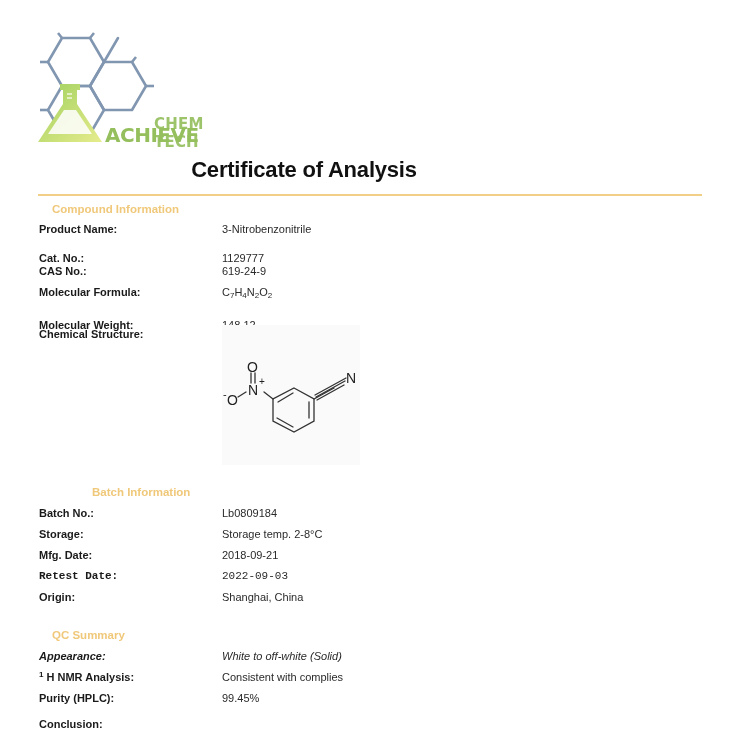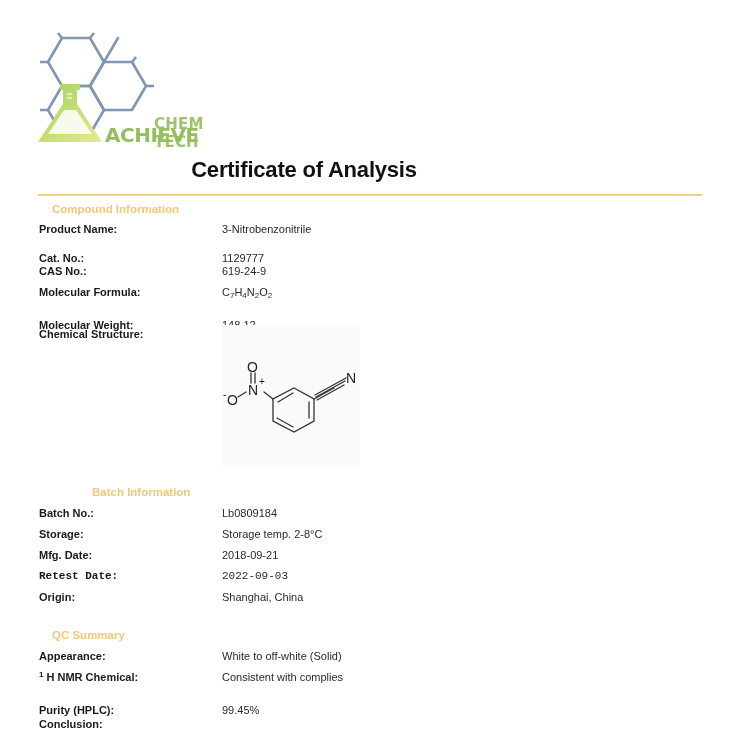--- a/index.html
+++ b/index.html
@@ -162,27 +162,27 @@
   <span class="label">Retest Date:</span>
   <span class="value">2022-09-03</span>
 </div>
 <div class="row" style="top:591px;">
   <span class="label">Origin:</span>
   <span class="value">Shanghai, China</span>
 </div>
 
 <div class="section-head" style="top:629px;">QC Summary</div>
 
-<div class="row" style="top:650px;">
+<div class="row" style="top:650px;font-style:italic;">
   <span class="label">Appearance:</span>
   <span class="value">White to off-white (Solid)</span>
 </div>
 <div class="row" style="top:671px;">
-  <span class="label"><sup>1</sup><span> H NMR Chemical:</span></span>
+  <span class="label"><sup>1</sup><span> H NMR Analysis:</span></span>
   <span class="value">Consistent with complies</span>
 </div>
-<div class="row" style="top:692px;margin-top:12px;">
+<div class="row" style="top:692px;">
   <span class="label">Purity (HPLC):</span>
   <span class="value">99.45%</span>
 </div>
 <div class="row" style="top:718px;text-align:right;">
   <span class="label">Conclusion:</span>
 </div>
 
 </body></html>

